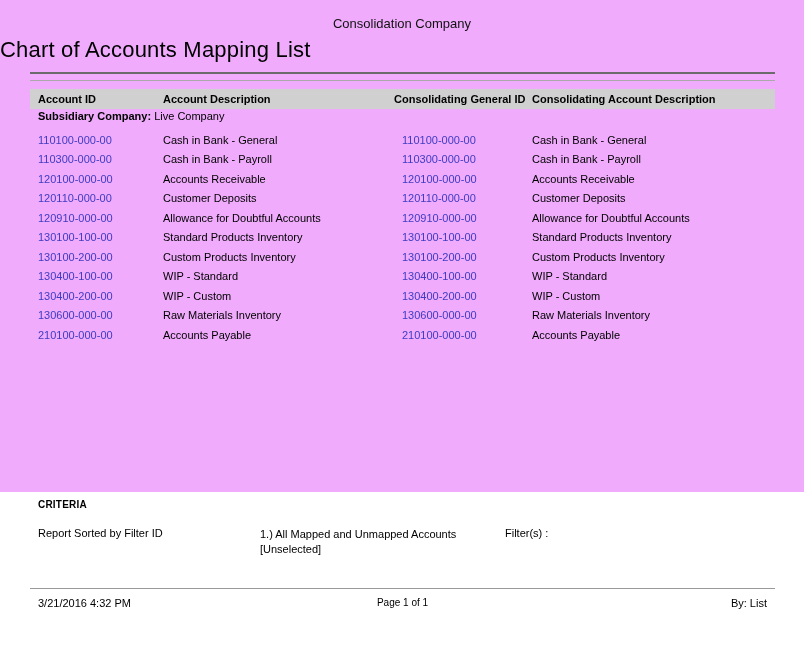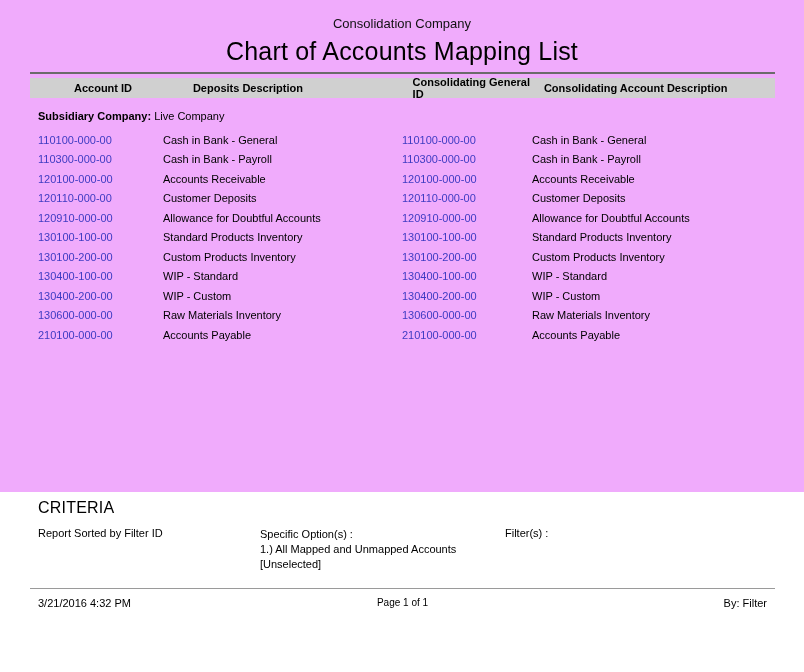--- a/index.html
+++ b/index.html
@@ -11,31 +11,31 @@
     overflow: hidden;
   }
   .page { position: relative; width: 804px; height: 492px; background: #f0abfc; }
 
   .company-name {
     position: absolute; top: 16px; left: 0; width: 100%;
     text-align: center; font-size: 13px; color: #111;
   }
   .report-title {
     position: absolute; top: 37px; left: 0; width: 100%;
-    text-align: center; font-size: 25px; color: #000; letter-spacing: .2px;
+    font-size: 22px; color: #000; letter-spacing: .2px;
   }
 
   .rule-dark  { position: absolute; left: 30px; top: 72px; width: 745px; height: 2px; background: #6b6b6b; }
   .rule-light { position: absolute; left: 30px; top: 80px; width: 745px; height: 1px; background: #a9a9a9; }
 
   .header-band {
-    position: absolute; left: 30px; top: 78px; width: 745px; height: 20px;
+    position: absolute; left: 30px; top: 89px; width: 745px; height: 20px;
     background: var(--band-bg, #d0d0d0);
     display: flex; align-items: center;
-    font-weight: bold; font-size: 11px; color: #000; padding-left: 36px;
+    font-weight: bold; font-size: 11px; color: #000;
   }
   .c1 { width: 133px; padding-left: 8px; }
   .c2 { width: 231px; }
   .c3 { width: 138px; }
   .c4 { width: 243px; }
   .trow .c3 { padding-left: 8px; }
 
   .group-row {
     position: absolute; left: 38px; top: 110px;
     font-size: 11px; white-space: nowrap;
@@ -45,21 +45,21 @@
   .table-body { position: absolute; left: 30px; top: 130px; width: 745px; }
   .trow {
     display: flex; align-items: center;
     height: 19.5px; font-size: 11px; white-space: nowrap;
   }
   .cell { overflow: hidden; }
   .link { color: var(--link-color, #3e3bc2); }
 
   .criteria-heading {
     position: absolute; left: 38px; top: 499px;
-    font-size: 16px; font-weight: normal; letter-spacing: .2px;
+    font-size: 10px; font-weight: bold; letter-spacing: .2px;
   }
   .criteria-sort   { position: absolute; left: 38px;  top: 527px; font-size: 11px; }
   .criteria-specific { position: absolute; left: 260px; top: 527px; font-size: 11px; line-height: 15px; }
   .criteria-filters  { position: absolute; left: 505px; top: 527px; font-size: 11px; }
 
   .footer-rule { position: absolute; left: 30px; top: 588px; width: 745px; height: 1px; background: #9a9a9a; }
   .footer-date { position: absolute; left: 38px; top: 597px; font-size: 11px; }
   .footer-page { position: absolute; left: 30px; top: 597px; width: 745px; text-align: center; font-size: 10px; }
   .footer-by   { position: absolute; left: 30px; top: 597px; width: 745px; text-align: right; padding-right: 8px; font-size: 11px; }
 </style>
@@ -69,21 +69,21 @@
 <div class="page">
 
   <div class="company-name">Consolidation Company</div>
   <div class="report-title">Chart of Accounts Mapping List</div>
 
   <div class="rule-dark"></div>
   <div class="rule-light"></div>
 
   <div class="header-band">
     <div class="c1">Account ID</div>
-    <div class="c2">Deposits Description</div>
+    <div class="c2">Account Description</div>
     <div class="c3">Consolidating General ID</div>
     <div class="c4">Consolidating Account Description</div>
   </div>
 
   <div class="group-row">
     <span class="glabel">Subsidiary Company:</span>
     <span> </span>
     <span class="gvalue">Live Company</span>
   </div>
 
@@ -163,25 +163,24 @@
       <div class="c2 cell">Accounts Payable</div>
       <div class="c3 cell link">210100-000-00</div>
       <div class="c4 cell">Accounts Payable</div>
     </div>
   </div>
 
   <div class="criteria-heading">CRITERIA</div>
   <div class="criteria-sort">Report Sorted by Filter ID</div>
 
   <div class="criteria-specific">
-    <div>Specific Option(s) :</div>
     <div>1.) All Mapped and Unmapped Accounts</div>
     <div>[Unselected]</div>
   </div>
 
   <div class="criteria-filters">Filter(s) :</div>
 
   <div class="footer-rule"></div>
   <div class="footer-date">3/21/2016 4:32 PM</div>
   <div class="footer-page">Page 1 of 1</div>
-  <div class="footer-by">By: Filter</div>
+  <div class="footer-by">By: List</div>
 
 </div>
 
 </body></html>

